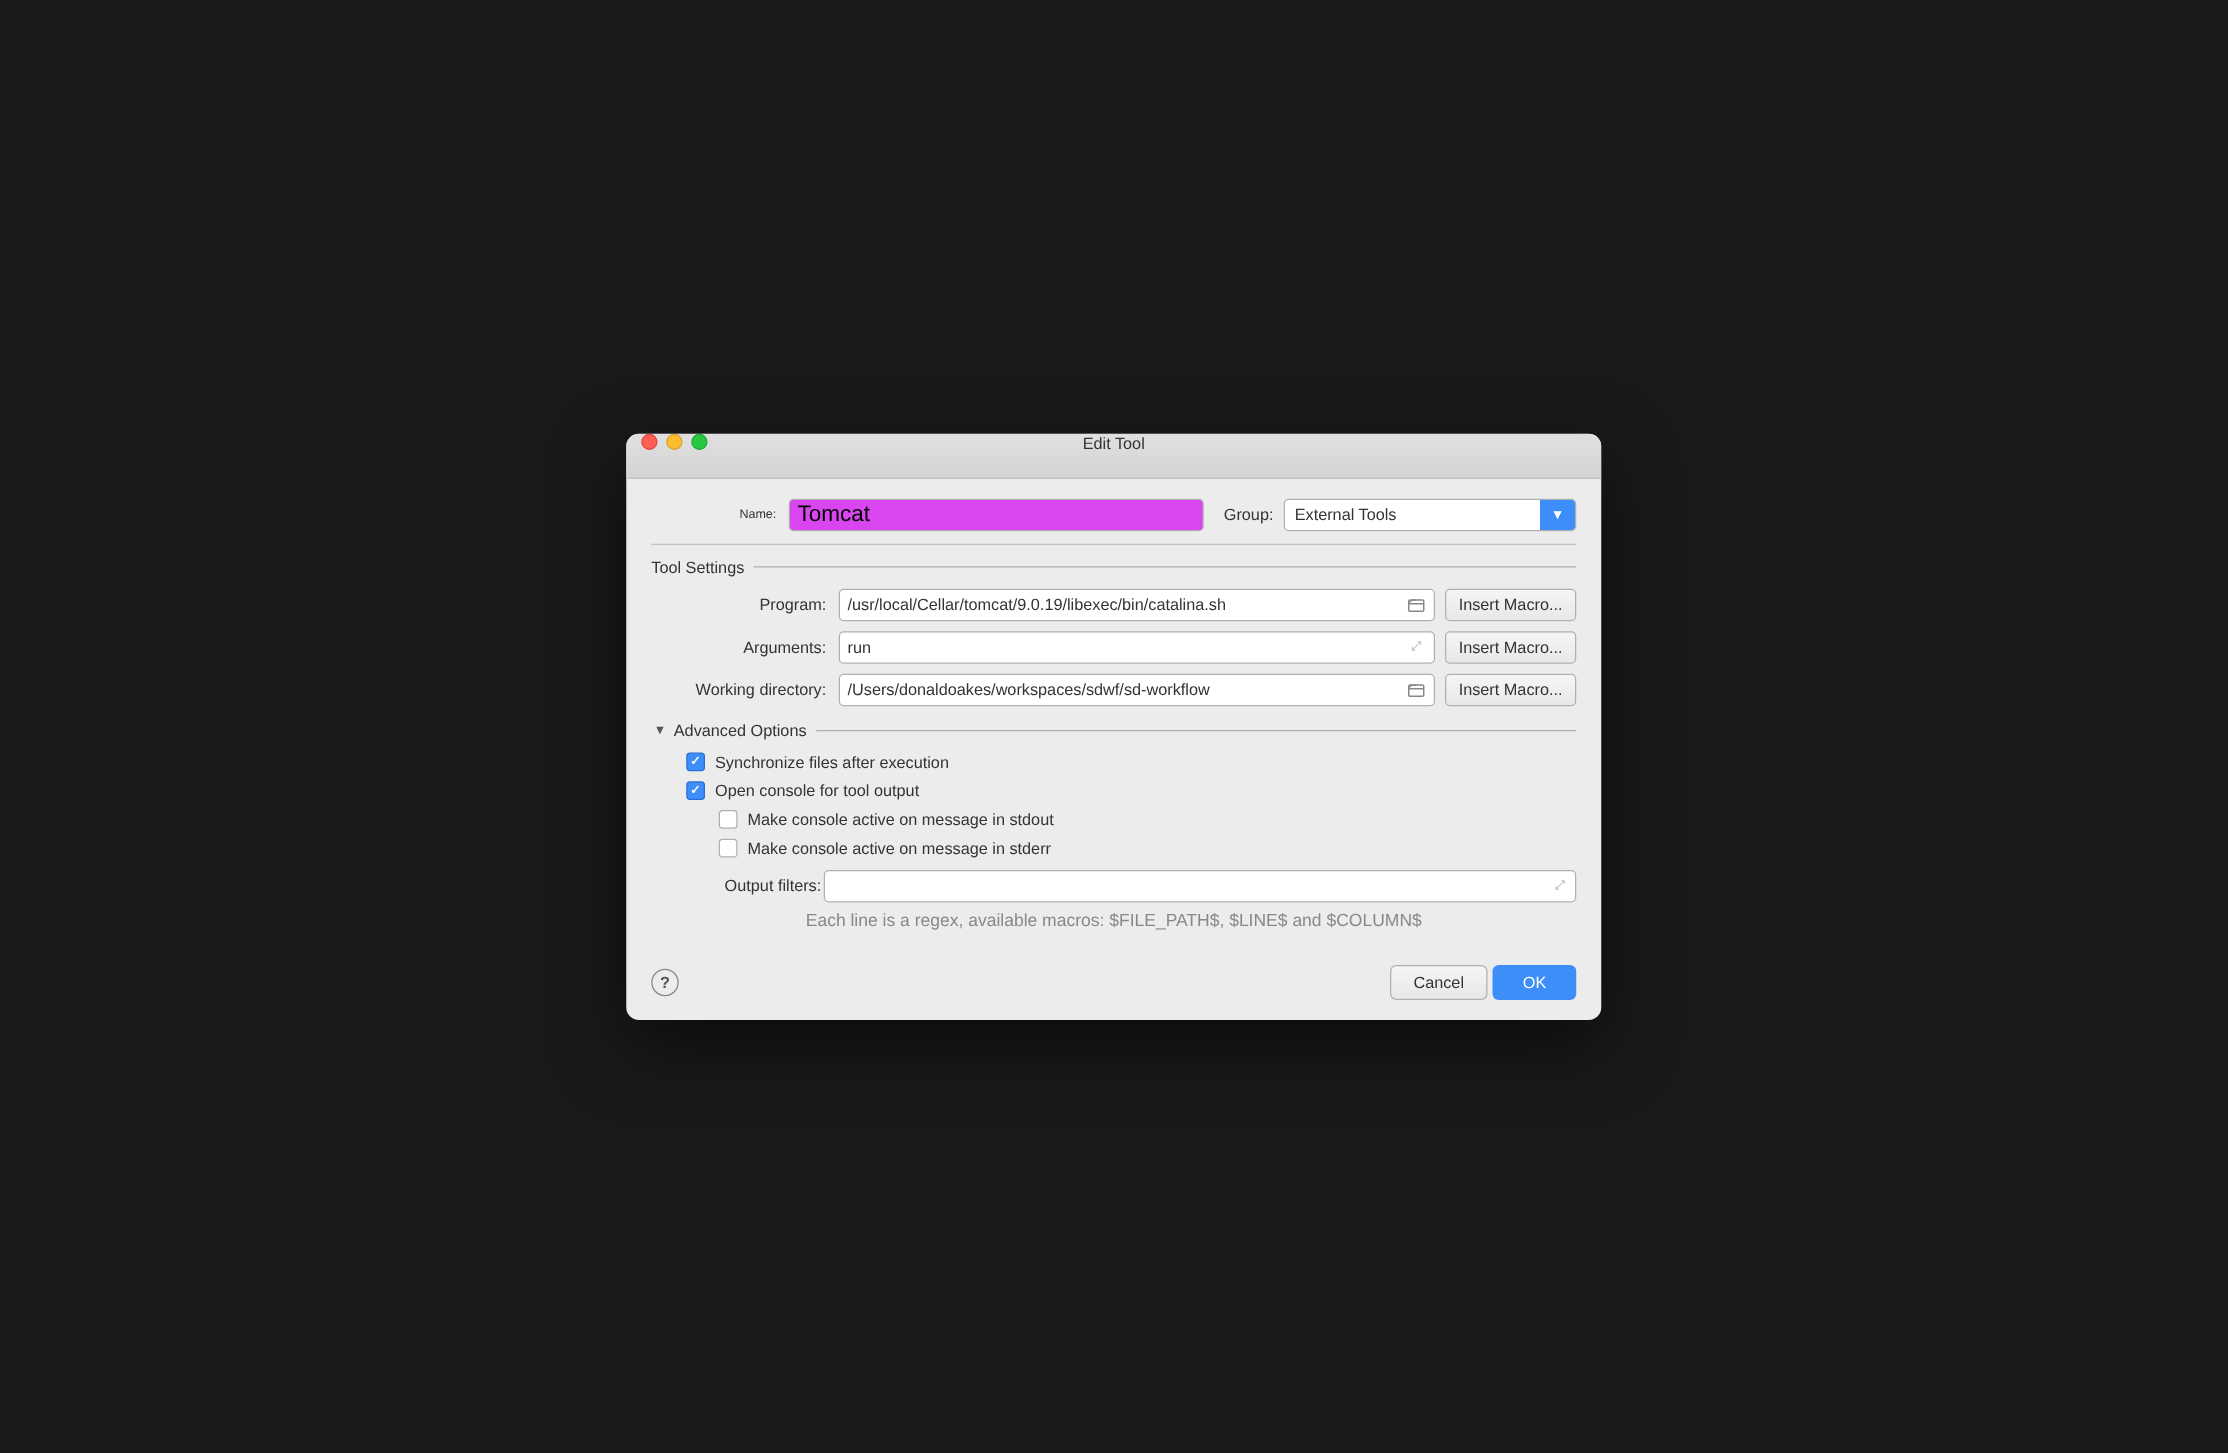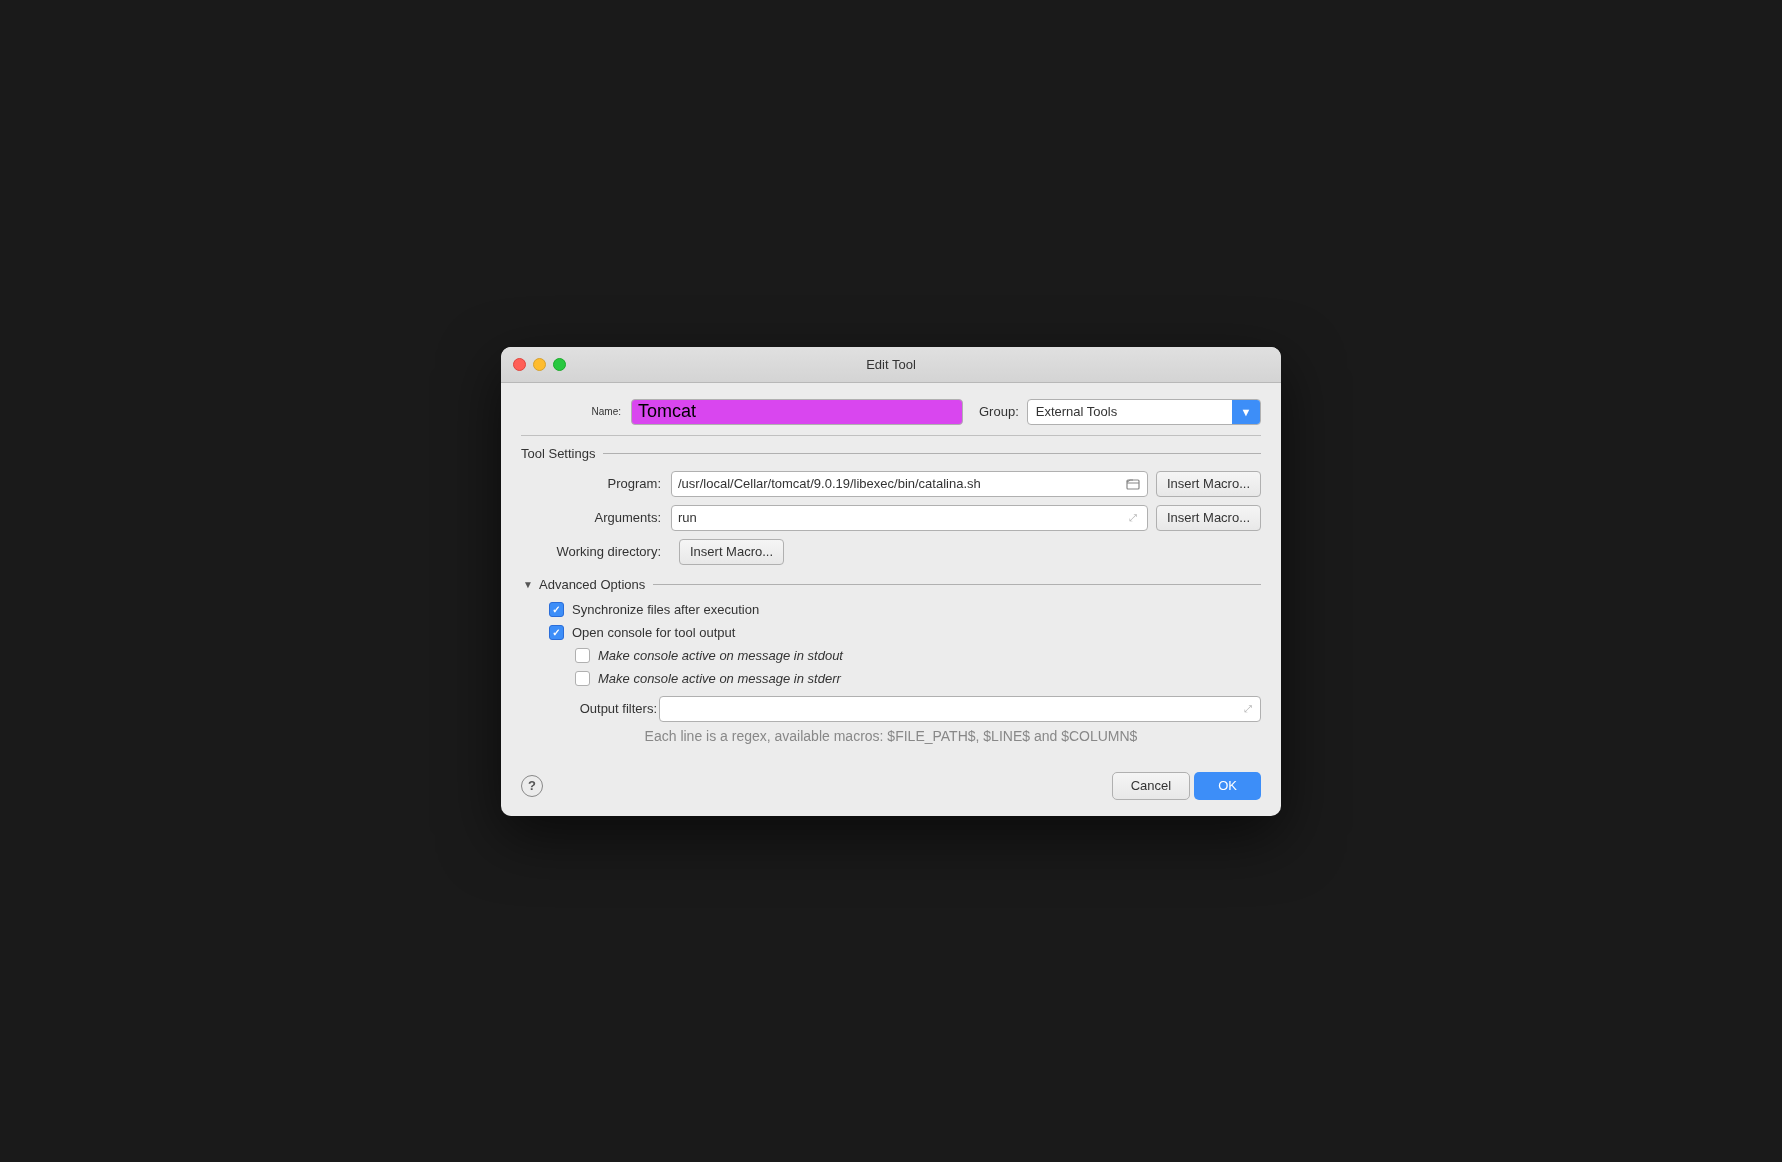--- a/index.html
+++ b/index.html
@@ -23,21 +23,21 @@
       border-radius: 10px;
       width: 780px;
       box-shadow: 0 20px 60px rgba(0,0,0,0.6);
       overflow: hidden;
     }
 
     .title-bar {
       background: linear-gradient(to bottom, #e0e0e0, #d4d4d4);
       height: 36px;
       display: flex;
-      align-items: center;
+      align-items: flex-start;
       justify-content: center;
       position: relative;
       border-bottom: 1px solid #b8b8b8;
     }
 
     .title-bar-buttons {
       position: absolute;
       left: 12px;
       display: flex;
       gap: 7px;
@@ -261,21 +261,20 @@
 
     .checkbox-row {
       display: flex;
       align-items: center;
       margin-bottom: 8px;
       padding-left: 28px;
     }
 
     .checkbox-row.indented {
       padding-left: 54px;
-      font-style: italic;
     }
 
     .checkbox {
       width: 15px;
       height: 15px;
       border: 1px solid #b0b0b0;
       border-radius: 3px;
       background: white;
       margin-right: 8px;
       display: flex;
@@ -469,20 +468,30 @@
         <span class="tool-label">Arguments:</span>
         <div class="tool-input-wrap">
           <input class="tool-input" type="text" value="run" style="">
           <div class="tool-input-icon" style="font-size:10px; color:#aaa;">⤢</div>
         </div>
         <button class="insert-macro-btn">Insert Macro...</button>
       </div>
 
       <div class="tool-row">
         <span class="tool-label">Working directory:</span>
+        <div class="tool-input-wrap">
+          <input class="tool-input" type="text" value="/Users/donaldoakes/workspaces/sdwf/sd-workflow" style="">
+          <div class="tool-input-icon">
+            <svg width="14" height="14" viewBox="0 0 14 14" fill="none">
+              <rect x="1" y="3" width="12" height="9" rx="1" stroke="#888" stroke-width="1.2" fill="none"></rect>
+              <path d="M1 6h12" stroke="#888" stroke-width="1.2"></path>
+              <path d="M1 5l3-2h3" stroke="#888" stroke-width="1.2" fill="none"></path>
+            </svg>
+          </div>
+        </div>
         <button class="insert-macro-btn">Insert Macro...</button>
       </div>
     </div>
 
     <div class="advanced-section">
       <div class="advanced-title">
         <div class="collapse-arrow">▼</div>
         <span class="advanced-label">Advanced Options</span>
         <div class="advanced-line"></div>
       </div>

